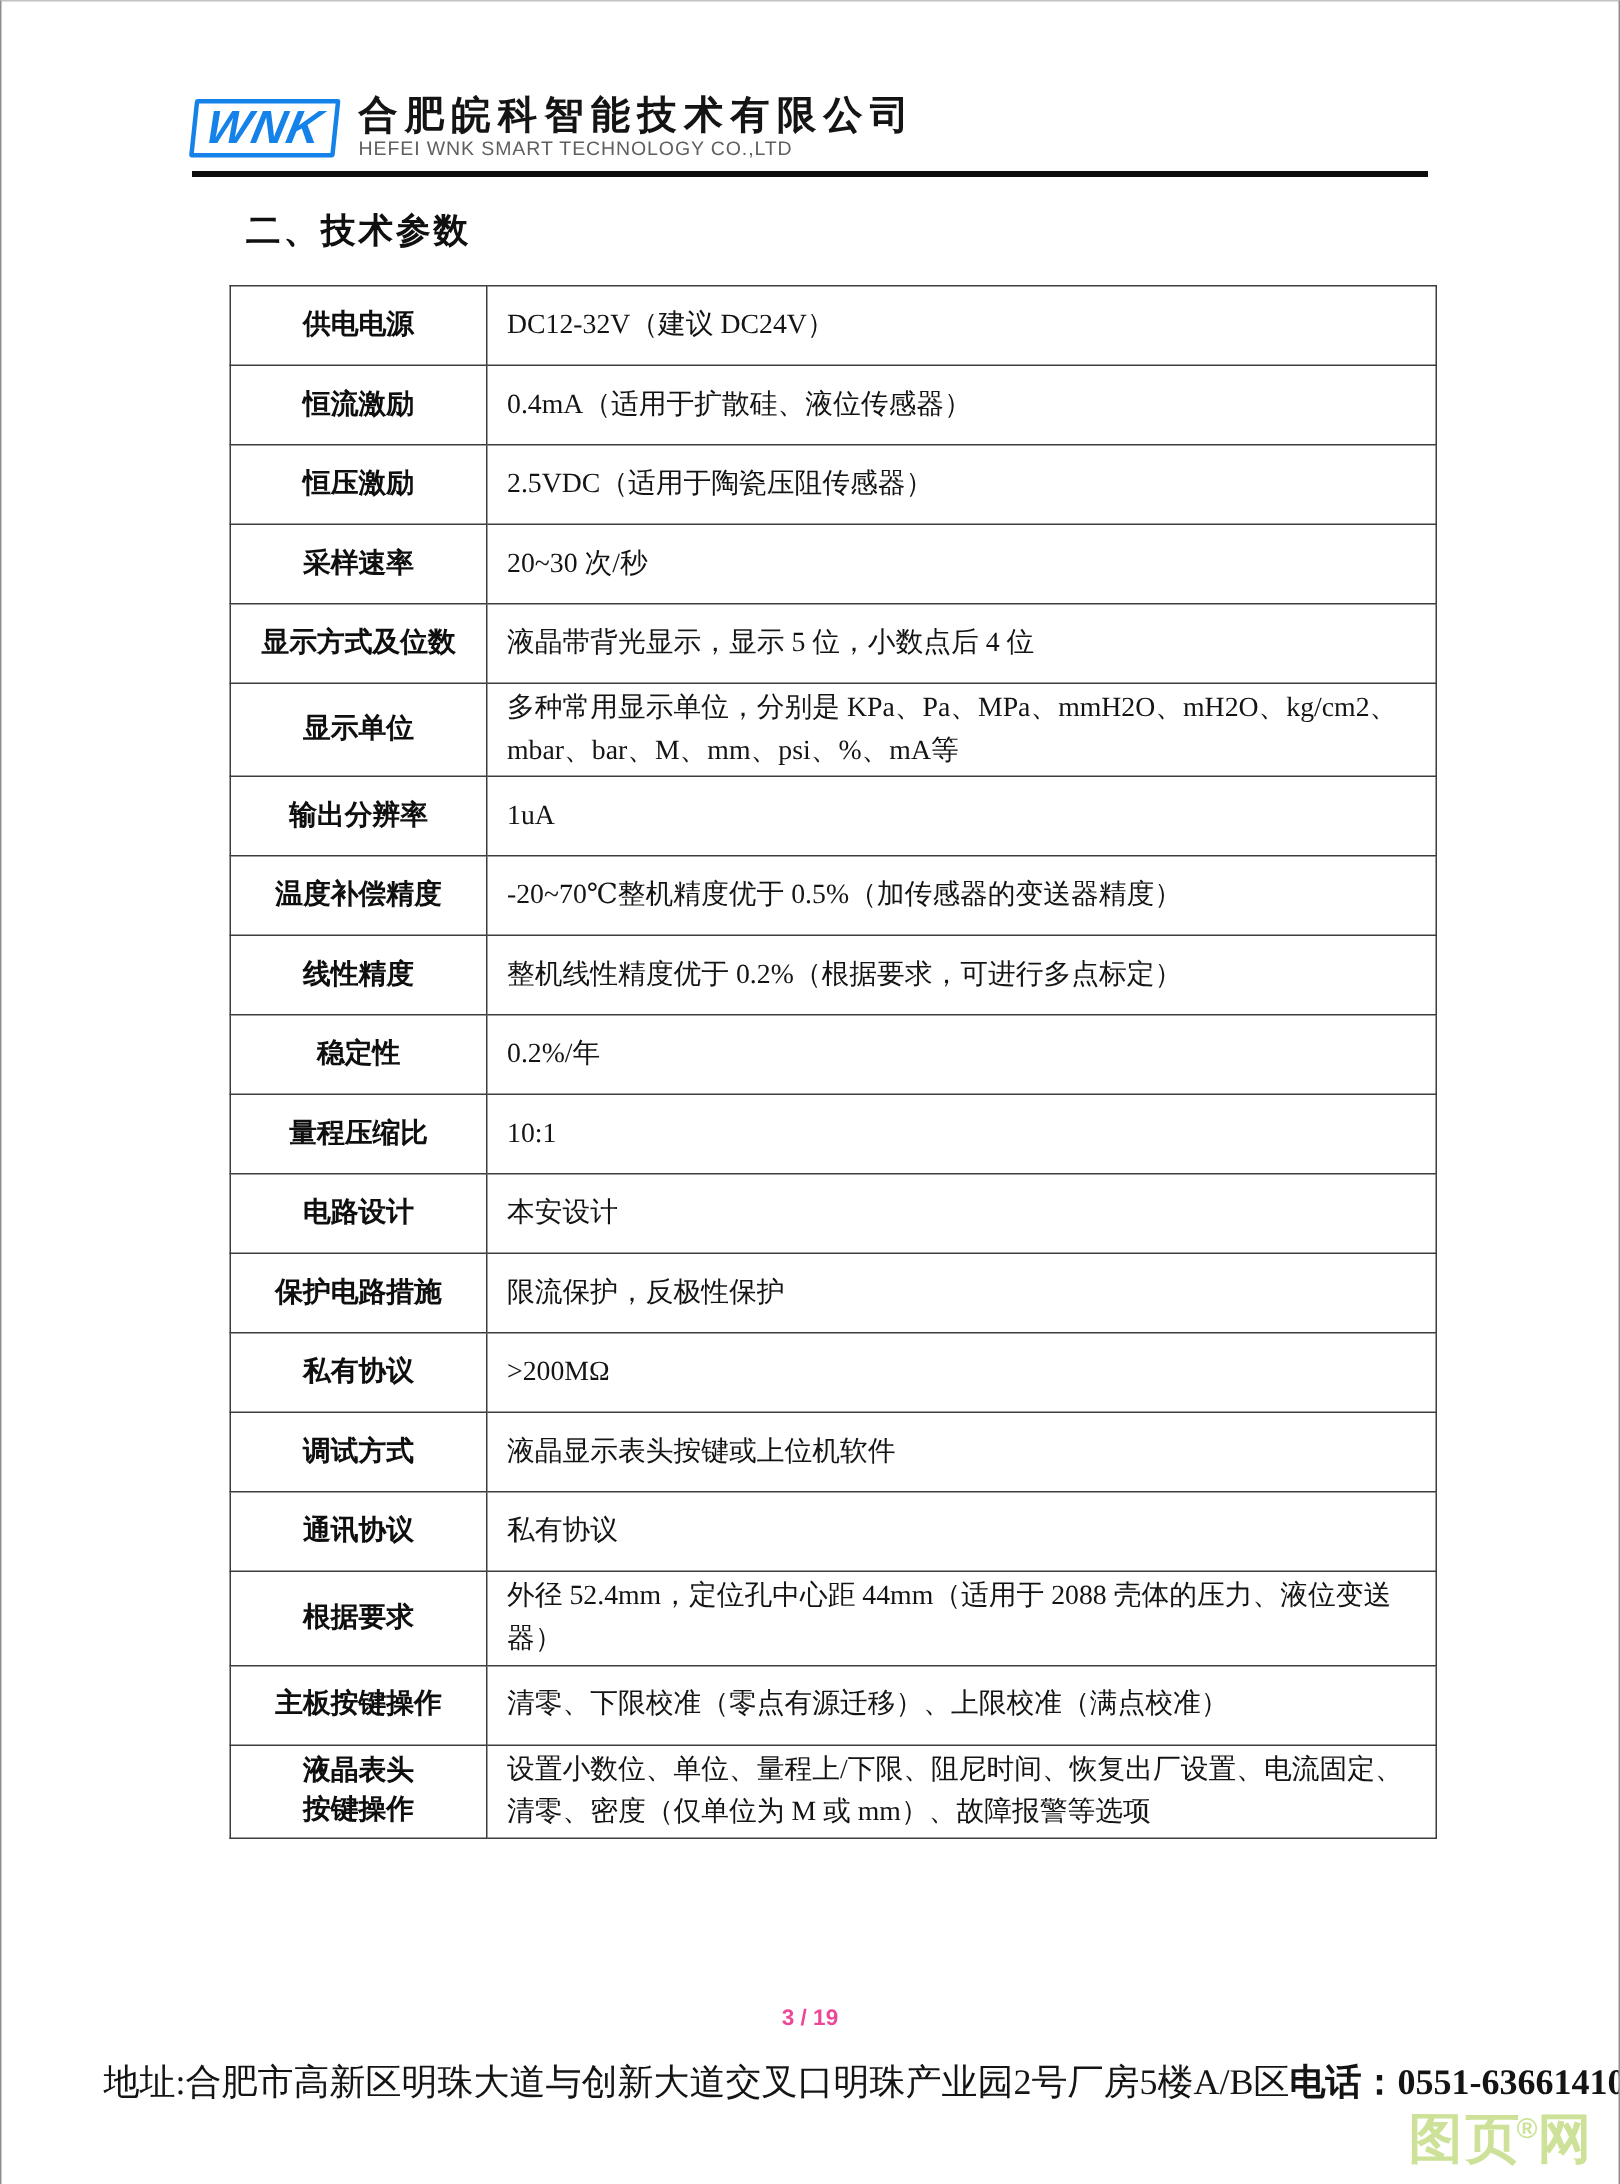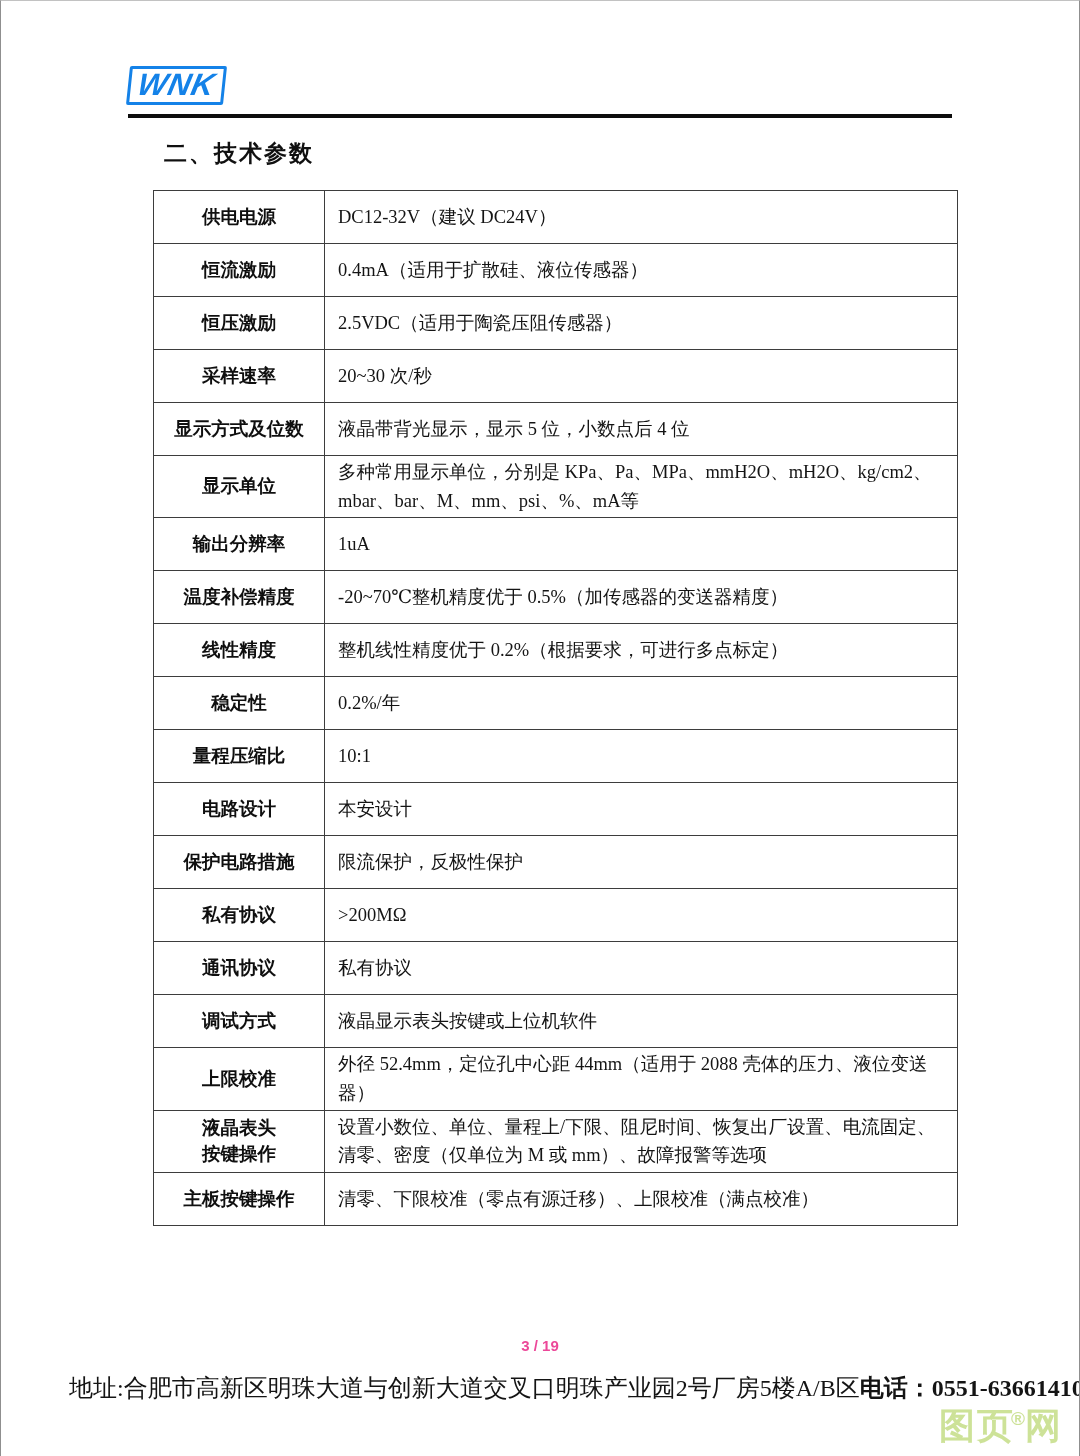--- a/index.html
+++ b/index.html
@@ -108,20 +108,24 @@
 </head>
 <body>
 
 <div class="page">
 
   <div class="header">
     <div class="header-row">
       <div class="logo-box">
         <span class="logo-text">WNK</span>
       </div>
+      <div class="company-names">
+        <div class="company-cn">合肥皖科智能技术有限公司</div>
+        <div class="company-en">HEFEI WNK SMART TECHNOLOGY CO.,LTD</div>
+      </div>
     </div>
     <div class="header-divider"></div>
   </div>
 
   <div class="section-title">二、技术参数</div>
 
   <table class="spec">
     <tbody>
     <tr>
       <td class="spec-label">供电电源</td>
@@ -187,43 +191,43 @@
       <td class="spec-label">保护电路措施</td>
       <td class="spec-value">限流保护，反极性保护</td>
     </tr>
 
     <tr>
       <td class="spec-label">私有协议</td>
       <td class="spec-value">&gt;200MΩ</td>
     </tr>
 
     <tr>
+      <td class="spec-label">调试方式</td>
+      <td class="spec-value">液晶显示表头按键或上位机软件</td>
+    </tr>
+
+    <tr>
       <td class="spec-label">通讯协议</td>
       <td class="spec-value">私有协议</td>
     </tr>
 
     <tr>
-      <td class="spec-label">调试方式</td>
-      <td class="spec-value">液晶显示表头按键或上位机软件</td>
-    </tr>
-
-    <tr>
-      <td class="spec-label">上限校准</td>
+      <td class="spec-label">根据要求</td>
       <td class="spec-value">外径 52.4mm，定位孔中心距 44mm（适用于 2088 壳体的压力、液位变送器）</td>
+    </tr>
+
+    <tr>
+      <td class="spec-label">主板按键操作</td>
+      <td class="spec-value">清零、下限校准（零点有源迁移）、上限校准（满点校准）</td>
     </tr>
 
     <tr>
       <td class="spec-label">液晶表头
 按键操作</td>
       <td class="spec-value">设置小数位、单位、量程上/下限、阻尼时间、恢复出厂设置、电流固定、清零、密度（仅单位为 M 或 mm）、故障报警等选项</td>
-    </tr>
-
-    <tr>
-      <td class="spec-label">主板按键操作</td>
-      <td class="spec-value">清零、下限校准（零点有源迁移）、上限校准（满点校准）</td>
     </tr>
   </tbody>
   </table>
 
   <div class="page-number">3 / 19</div>
 
   <div class="footer-line">
     <span><span>地址:</span><span>合肥市高新区明珠大道与创新大道交叉口明珠产业园2号厂房5楼A/B区</span></span>
     <span class="footer-contacts">
       <span class="seg"><span>电话：</span><span>0551-63661410</span></span>

